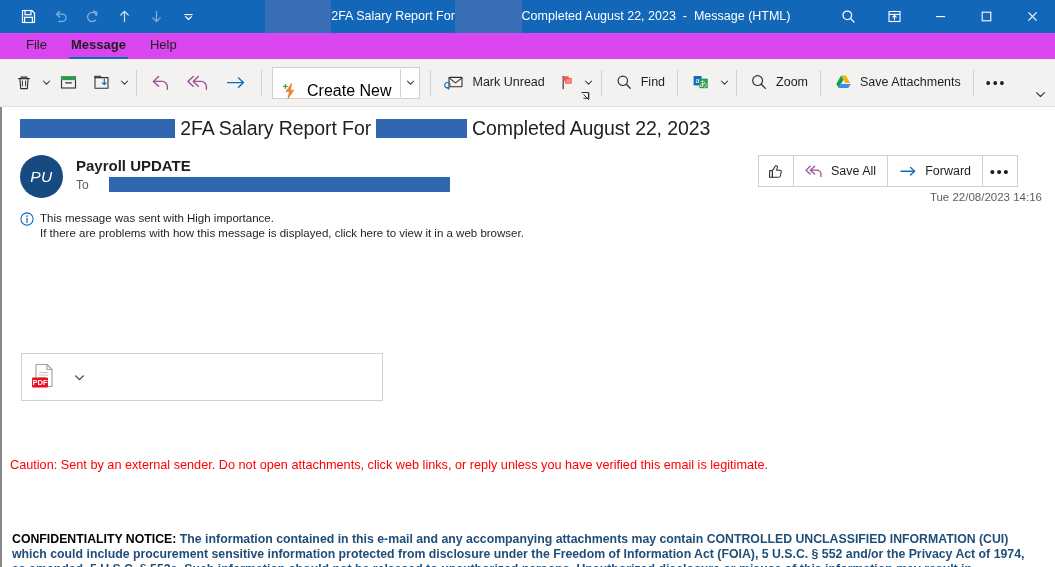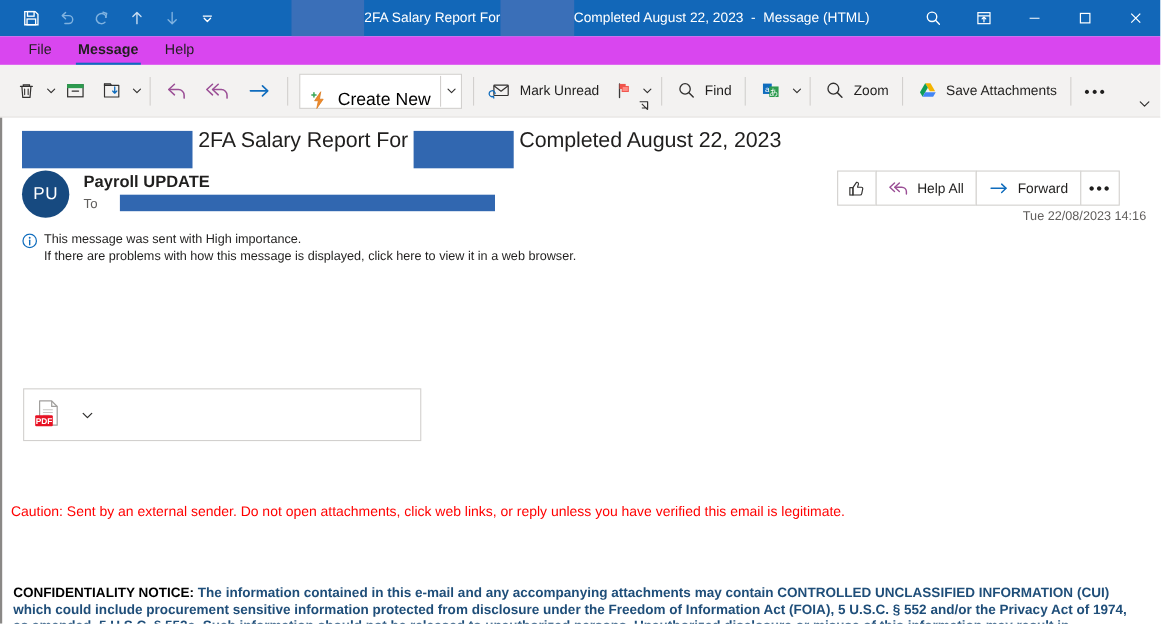--- a/index.html
+++ b/index.html
@@ -118,30 +118,31 @@
     letter-spacing: -0.1px;
   }
   .redact {
     display: inline-block;
     background: #3167b0;
     color: transparent;
     vertical-align: baseline;
     user-select: none;
     border-radius: 0;
   }
-  .subject .redact { height: 34px; vertical-align: -2px; font-weight: bold; }
+  .subject .redact { height: 19px; vertical-align: -2px; font-weight: bold; }
 
   .sender-row { position: absolute; left: 18px; top: 48px; display: flex; }
   .avatar {
     width: 43px; height: 43px; border-radius: 50%;
     background: #174a80;
     color: #fff;
     font-size: 15.5px;
     display: flex; align-items: center; justify-content: center;
     letter-spacing: 0.5px;
+    font-style: italic;
   }
   .sender-meta { margin-left: 13px; padding-top: 2px; }
   .sender-name { font-size: 15px; font-weight: bold; color: #201f1e; line-height: 18px; }
   .to-line { display: flex; align-items: center; gap: 20px; margin-top: 2px; }
   .to-lbl { font-size: 12px; color: #605e5c; }
   .to-val.redact { height: 15px; }
 
   .actions {
     position: absolute; right: 37px; top: 48px;
     display: flex; align-items: center;
@@ -475,21 +476,21 @@
             <path d="M5.4 7.6 8.6 2.8a1.3 1.3 0 0 1 1.8 1.5L9.6 7.2h3.5a1.2 1.2 0 0 1 1.2 1.4l-.9 4.4a1.6 1.6 0 0 1-1.6 1.3H5.4z" fill="none" stroke="#323130" stroke-width="1.05" stroke-linejoin="round"></path>
             <rect x="2.6" y="7.6" width="2.8" height="6.7" fill="none" stroke="#323130" stroke-width="1.05"></rect>
           </svg>
       </div>
       <div class="act-btn">
         <svg width="19" height="15" viewBox="0 0 19 15">
             <path d="M5.2 2.3 1 6.2l4.2 3.9" fill="none" stroke="#9b4f96" stroke-width="1.3" stroke-linecap="round" stroke-linejoin="round"></path>
             <path d="M9.6 2.3 5.4 6.2l4.2 3.9" fill="none" stroke="#9b4f96" stroke-width="1.3" stroke-linecap="round" stroke-linejoin="round"></path>
             <path d="M5.8 6.2h6a4.2 4.2 0 0 1 4.2 4.2v2" fill="none" stroke="#9b4f96" stroke-width="1.3" stroke-linecap="round"></path>
           </svg>
-        <span>Help All</span>
+        <span>Save All</span>
       </div>
       <div class="act-btn">
         <svg width="19" height="15" viewBox="0 0 19 15">
             <path d="M2 7.2h13.4" stroke="#0f6cbd" stroke-width="1.35" stroke-linecap="round"></path>
             <path d="M11.6 3.4 15.6 7.2 11.6 11" fill="none" stroke="#0f6cbd" stroke-width="1.35" stroke-linecap="round" stroke-linejoin="round"></path>
           </svg>
         <span>Forward</span>
       </div>
       <div class="act-btn dots">•••</div>
     </div>

